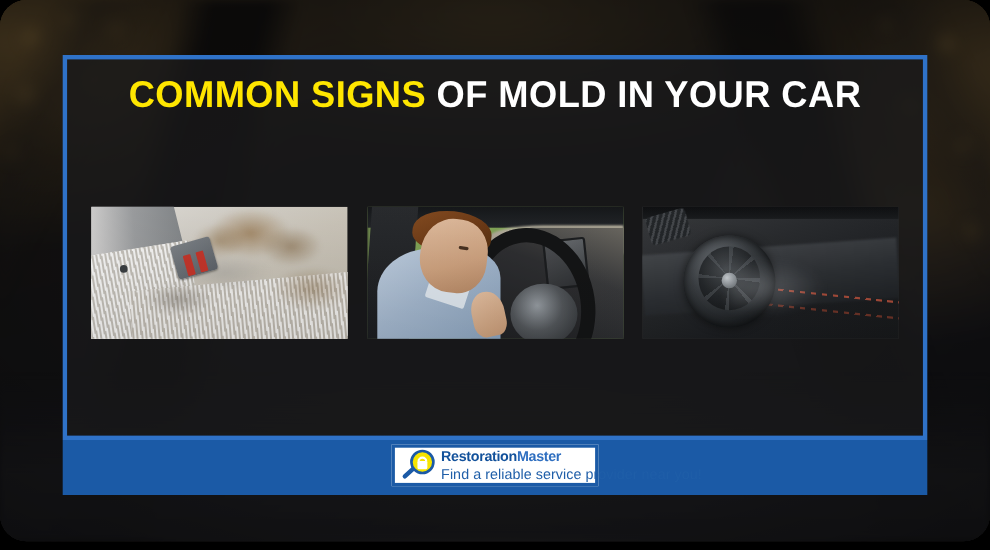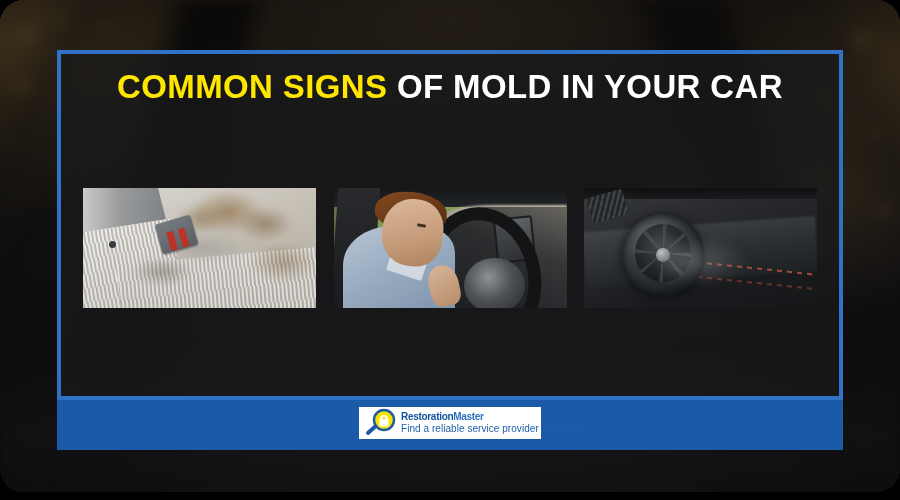--- a/index.html
+++ b/index.html
@@ -417,29 +417,29 @@
     height: 30px;
     flex: 0 0 34px;
   }
   .logo-text {
     margin-left: 3px;
     line-height: 1.05;
   }
   .logo-title {
     font-family: "Liberation Sans", sans-serif;
     font-weight: bold;
-    font-size: 10px;
+    font-size: 13px;
     letter-spacing: -0.3px;
     white-space: nowrap;
   }
   .logo-title .word1 { color: #12519b; }
   .logo-title .word2 { color: #2f6fc0; }
   .logo-tag {
     font-family: "Liberation Sans", sans-serif;
-    font-size: 10px;
+    font-size: 13px;
     color: #1f5ea8;
     white-space: nowrap;
     letter-spacing: 0.05px;
     margin-top: 2px;
   }
 </style>
 </head>
 <body>
 
 <div class="infographic">

